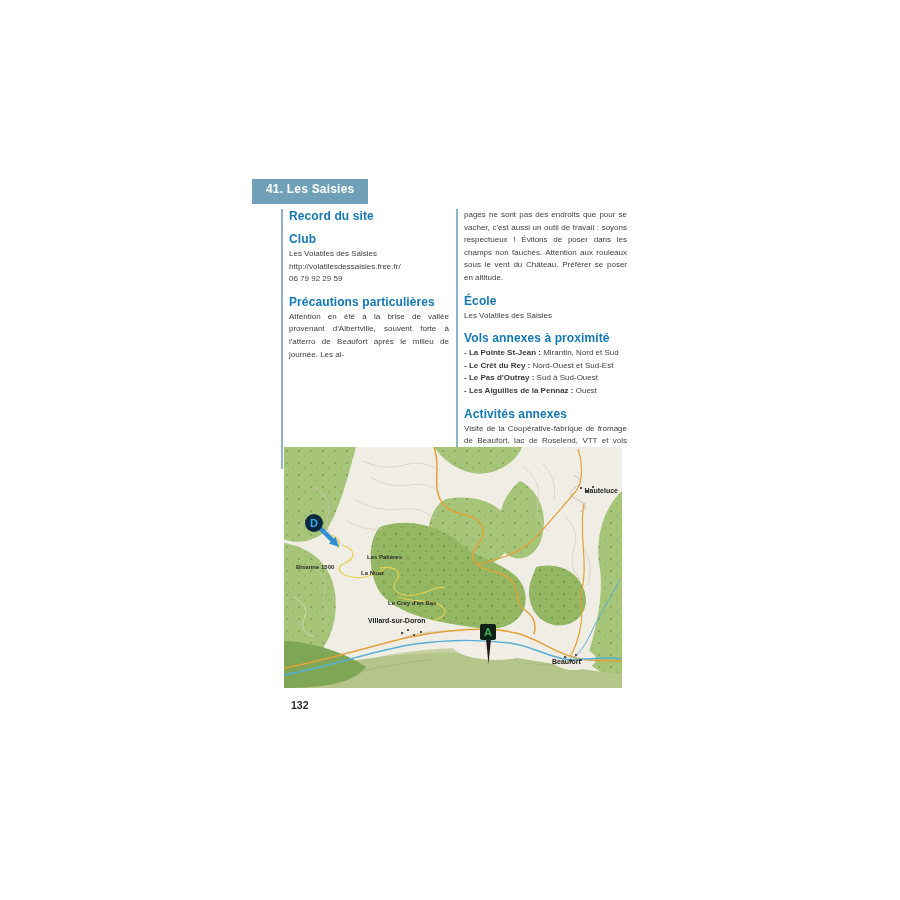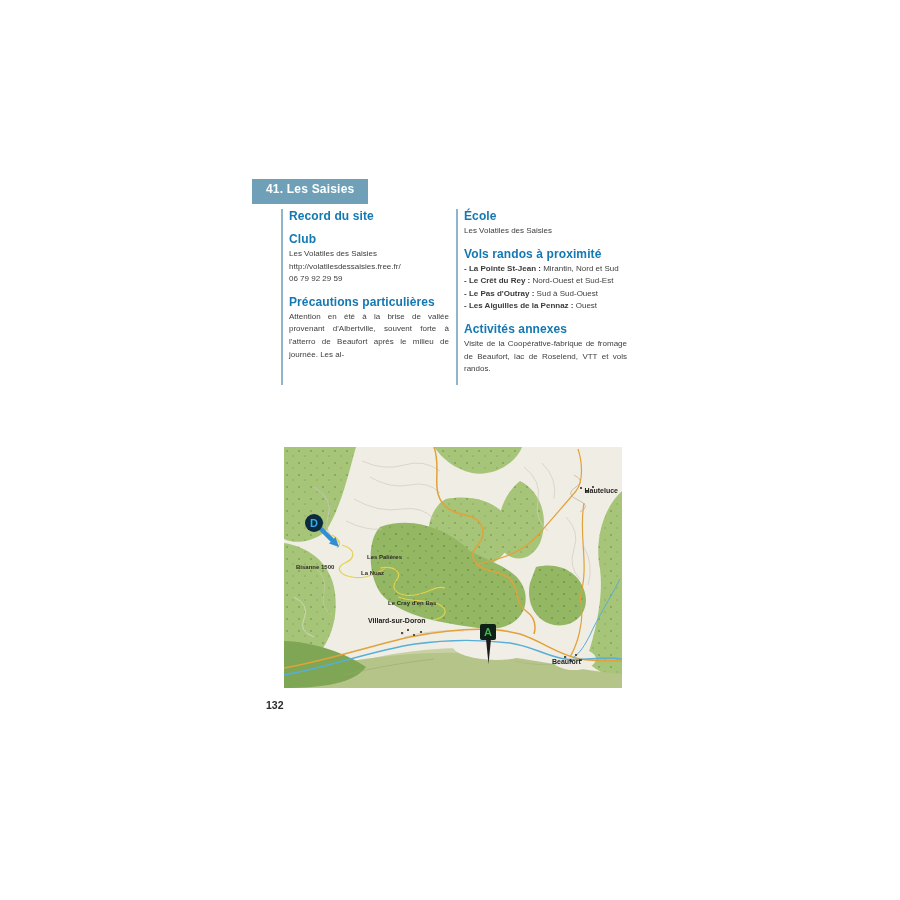--- a/index.html
+++ b/index.html
@@ -41,21 +41,21 @@
   }
   .map svg{display:block;}
   text.lbl{fill:#22221f;font-family:"Liberation Sans",sans-serif;}
   text.lbl.town{font-weight:bold;font-size:7px;}
   text.lbl.place{font-size:6px;font-weight:bold;fill:#2c2b27;}
   text.marker-letter-d{fill:#35aee8;font-weight:bold;font-size:11px;font-family:"Liberation Sans",sans-serif;}
   text.marker-letter-a{fill:#43b14e;font-weight:bold;font-size:11px;font-family:"Liberation Sans",sans-serif;}
 
   
   .pagenum{
-    position:absolute;left:266px;top:699px;font-size:10.5px;font-weight:bold;
+    position:absolute;left:291px;top:699px;font-size:10.5px;font-weight:bold;
     color:#2b2b2b;
   }
 </style>
 </head>
 <body>
 
 <div class="page">
 
   <div class="banner">
     <span>41. Les Saisies</span>
@@ -74,25 +74,28 @@
         <div class="line">06 79 92 29 59</div>
       </div>
       <div class="sec">
         <h3>Précautions particulières</h3>
         <p>Attention en été à la brise de vallée provenant d'Albertville, souvent forte à l'atterro de Beaufort après le milieu de journée. Les al-</p>
       </div>
     </div>
 
     <div class="col col-right">
       <div class="sec">
+        <p>pages ne sont pas des endroits que pour se vacher, c'est aussi un outil de travail : soyons respectueux ! Évitons de poser dans les champs non fauchés. Attention aux rouleaux sous le vent du Château. Préférer se poser en altitude.</p>
+      </div>
+      <div class="sec">
         <h3>École</h3>
         <p>Les Volatiles des Saisies</p>
       </div>
       <div class="sec">
-        <h3>Vols randos à proximité</h3>
+        <h3>Vols annexes à proximité</h3>
         <div class="vol-item">
           <span class="b">- La Pointe St-Jean :</span>
           <span>Mirantin, Nord et Sud</span>
         </div>
         <div class="vol-item">
           <span class="b">- Le Crêt du Rey :</span>
           <span>Nord-Ouest et Sud-Est</span>
         </div>
         <div class="vol-item">
           <span class="b">- Le Pas d'Outray :</span>

